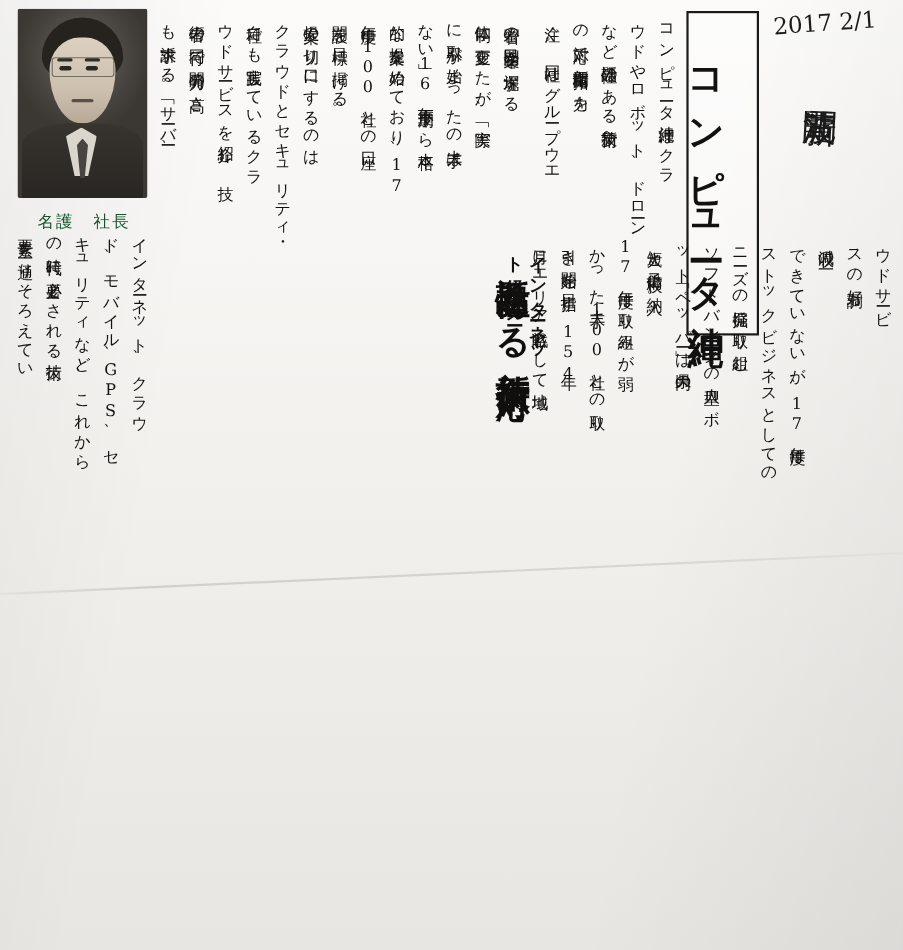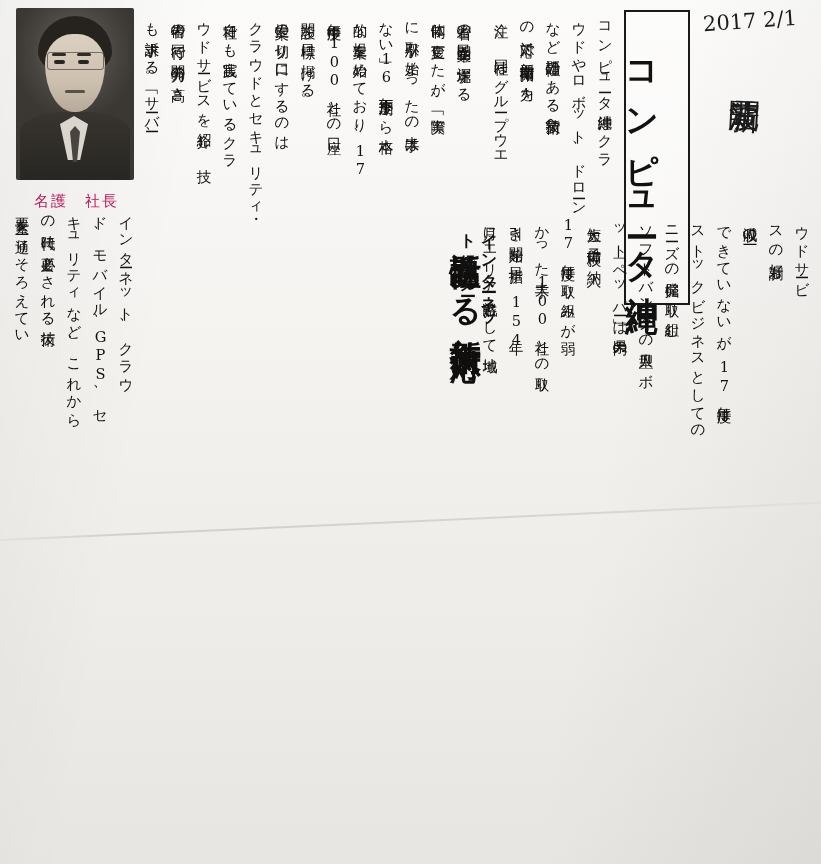--- a/index.html
+++ b/index.html
@@ -218,21 +218,21 @@
     background: #4b4742;
     clip-path: polygon(50% 0, 100% 16%, 70% 100%, 30% 100%, 0 16%);
   }
   #photo-caption {
     position: absolute;
     left: 18px;
     top: 184px;
     font-family: "DejaVu Serif", serif;
     font-size: 15px;
     letter-spacing: 2px;
-    color: #be185d;
+    color: #14532d;
     white-space: nowrap;
   }
 
   
   .col {
     position: absolute;
     writing-mode: vertical-rl;
     text-orientation: upright;
     font-family: "DejaVu Serif", serif;
     font-size: 14.6px;

